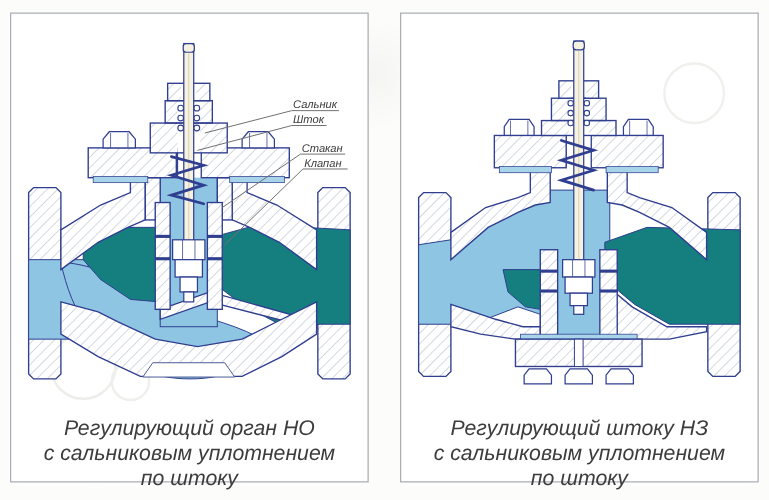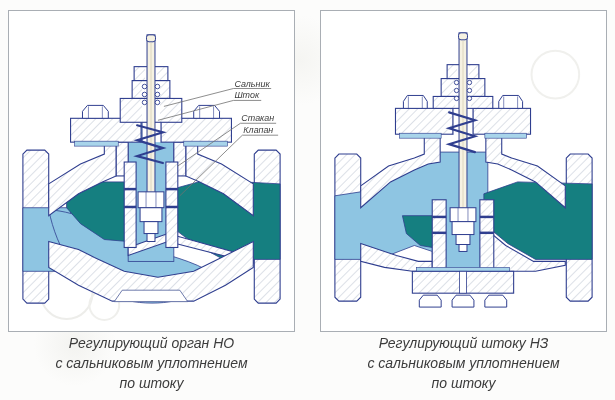--- a/index.html
+++ b/index.html
@@ -7,28 +7,28 @@
     width:615px;height:400px;overflow:hidden;
     font-family:"Liberation Sans",sans-serif;
     background:#fcfcfb;
     background-image:
       radial-gradient(circle 70px at 555px 165px, #f3f3f0 0%, rgba(255,255,255,0) 75%),
       radial-gradient(circle 55px at 75px 345px, #f3f3f0 0%, rgba(255,255,255,0) 75%),
       radial-gradient(circle 60px at 300px 60px, #f5f5f2 0%, rgba(255,255,255,0) 75%);
   }
   .stage{position:relative;width:615px;height:400px;}
   .panel{
-    position:absolute;top:10px;width:287px;height:322px;
+    position:absolute;top:10px;width:287px;height:376px;
     background:#ffffff;border:1px solid #a9aeb4;box-sizing:border-box;
   }
   .panel.left{left:8px;}
   .panel.right{left:320px;}
   .caption{
     position:absolute;top:333px;width:287px;text-align:center;
-    font-style:italic;font-size:14px;line-height:20px;color:#3c3c3c;
+    font-style:italic;font-size:17px;line-height:20px;color:#3c3c3c;
   }
   .caption.left{left:8px;}
   .caption.right{left:320px;}
   .caption span{display:block;}
   svg{display:block;}
   .lbl{font-family:"Liberation Sans",sans-serif;font-style:italic;font-size:9px;fill:#3c3c3c;}
   .outline{stroke:#2f3e8f;stroke-width:1.1;fill:none;}
 </style>
 </head>
 <body>

